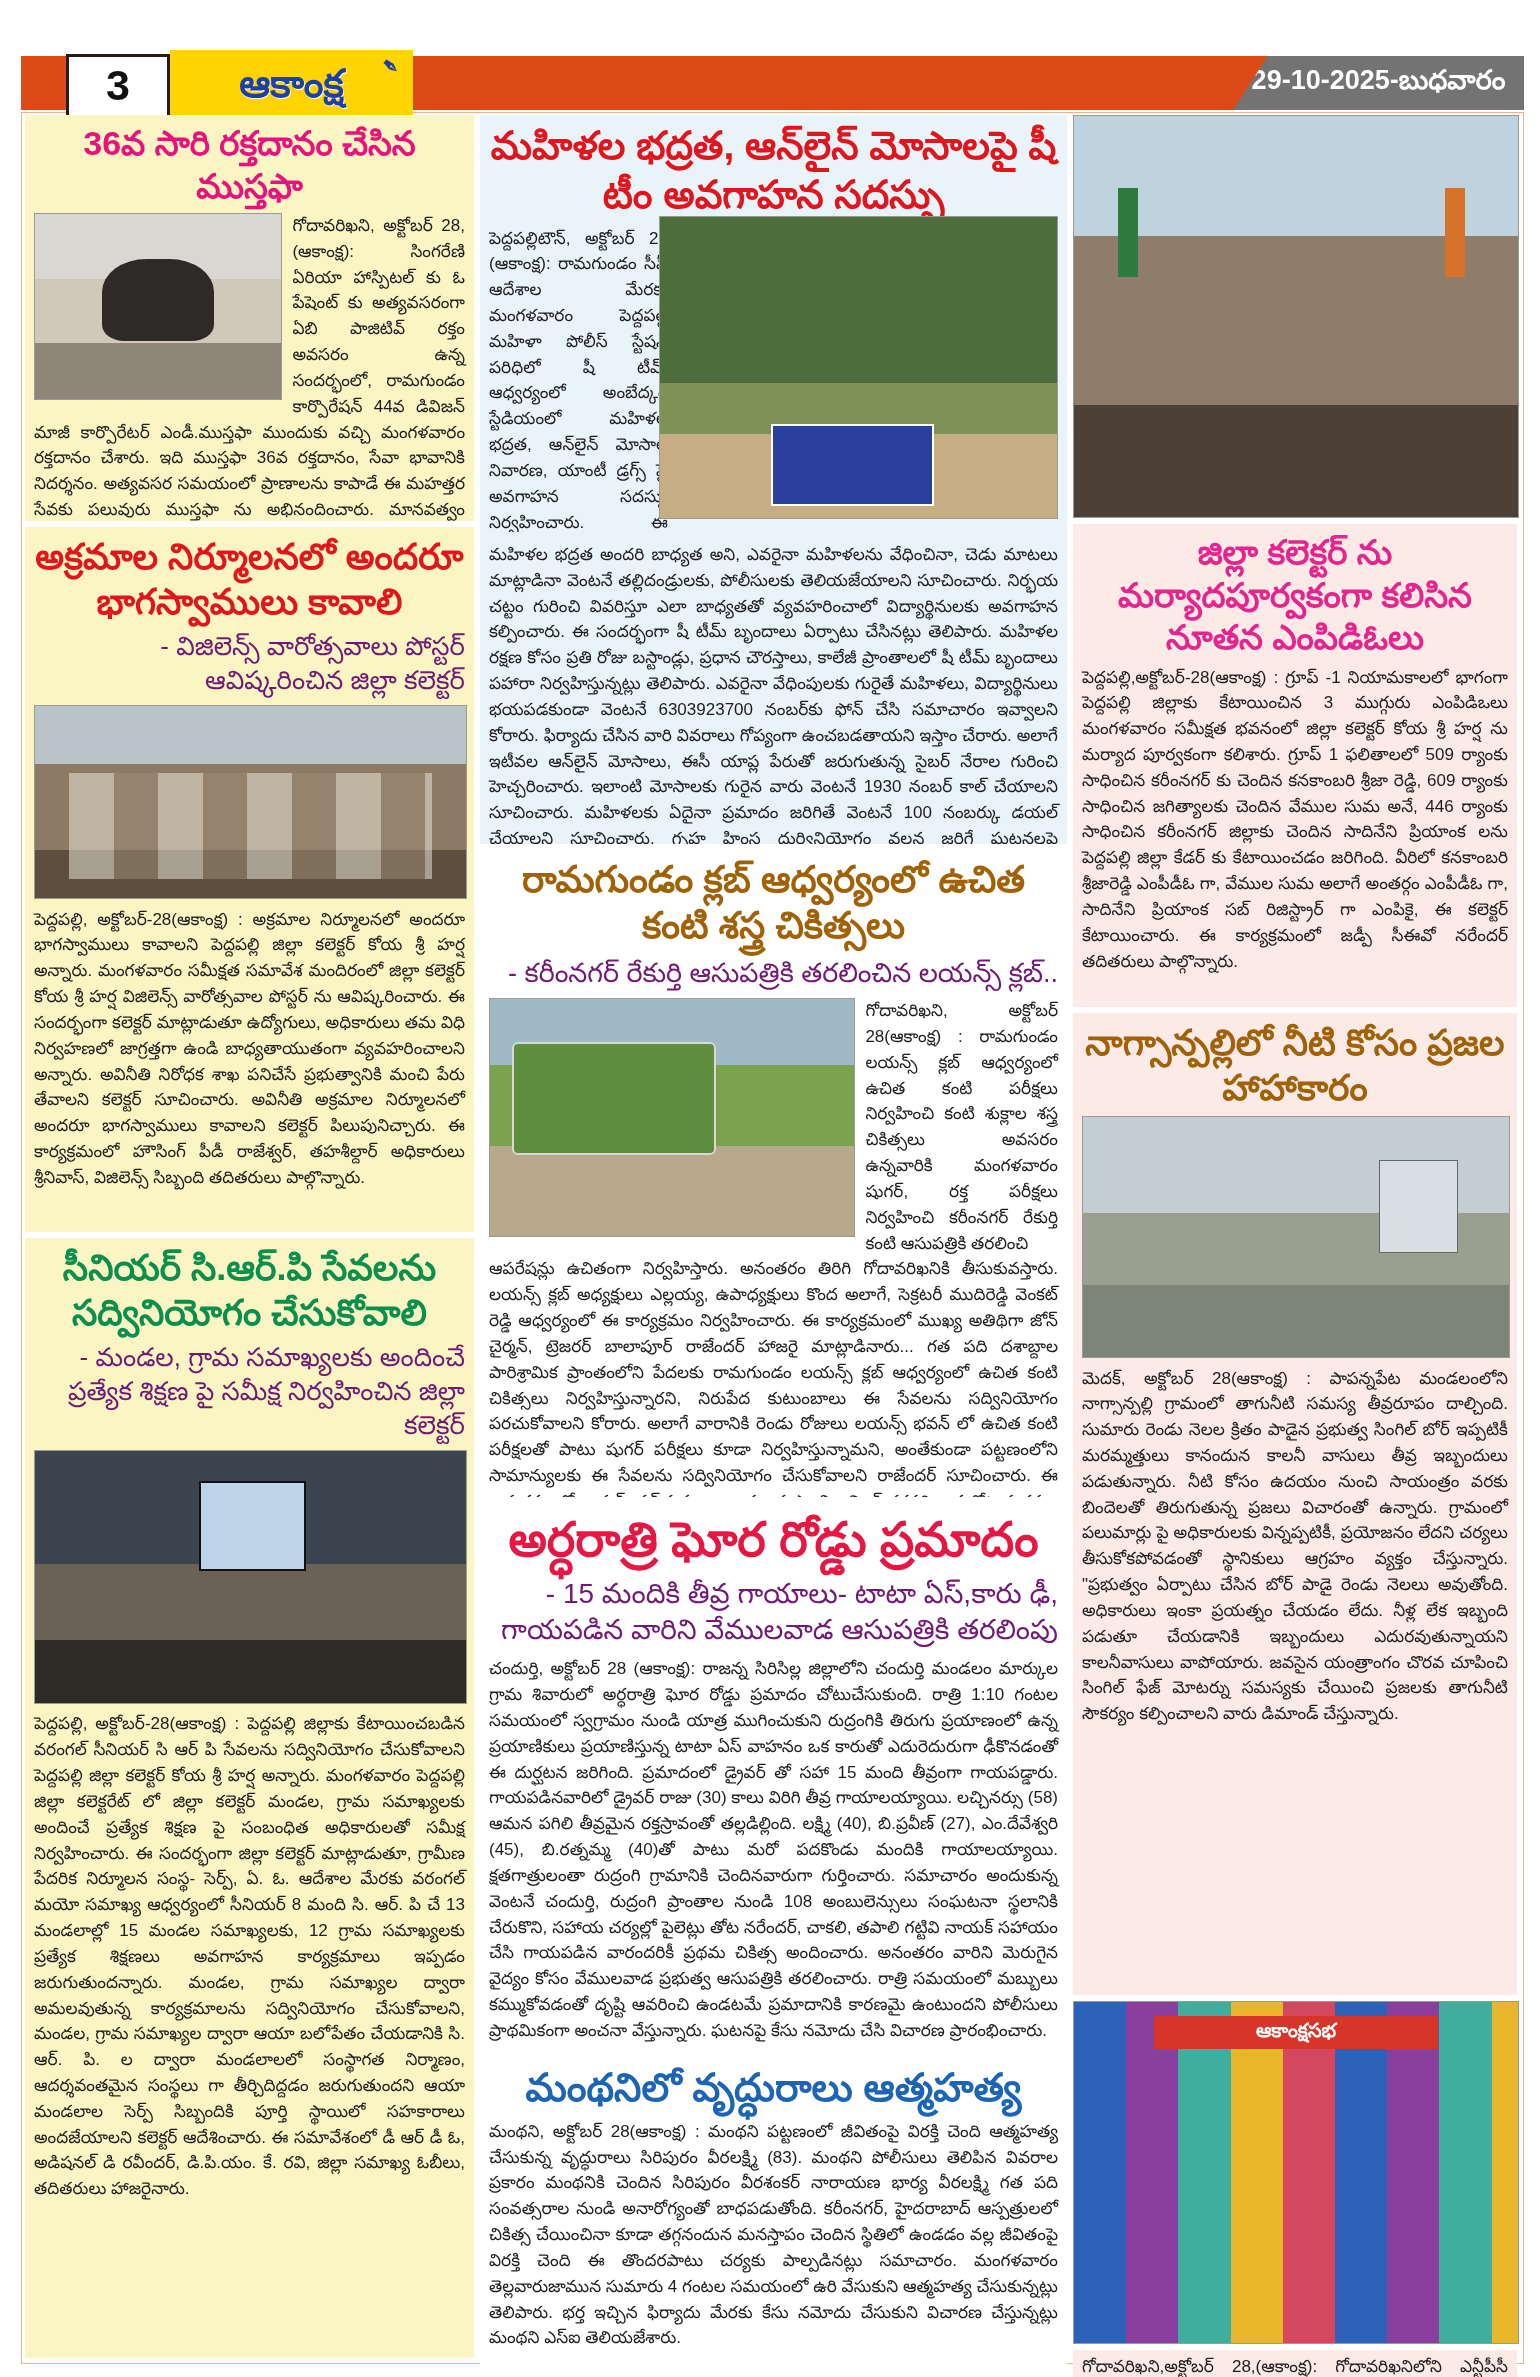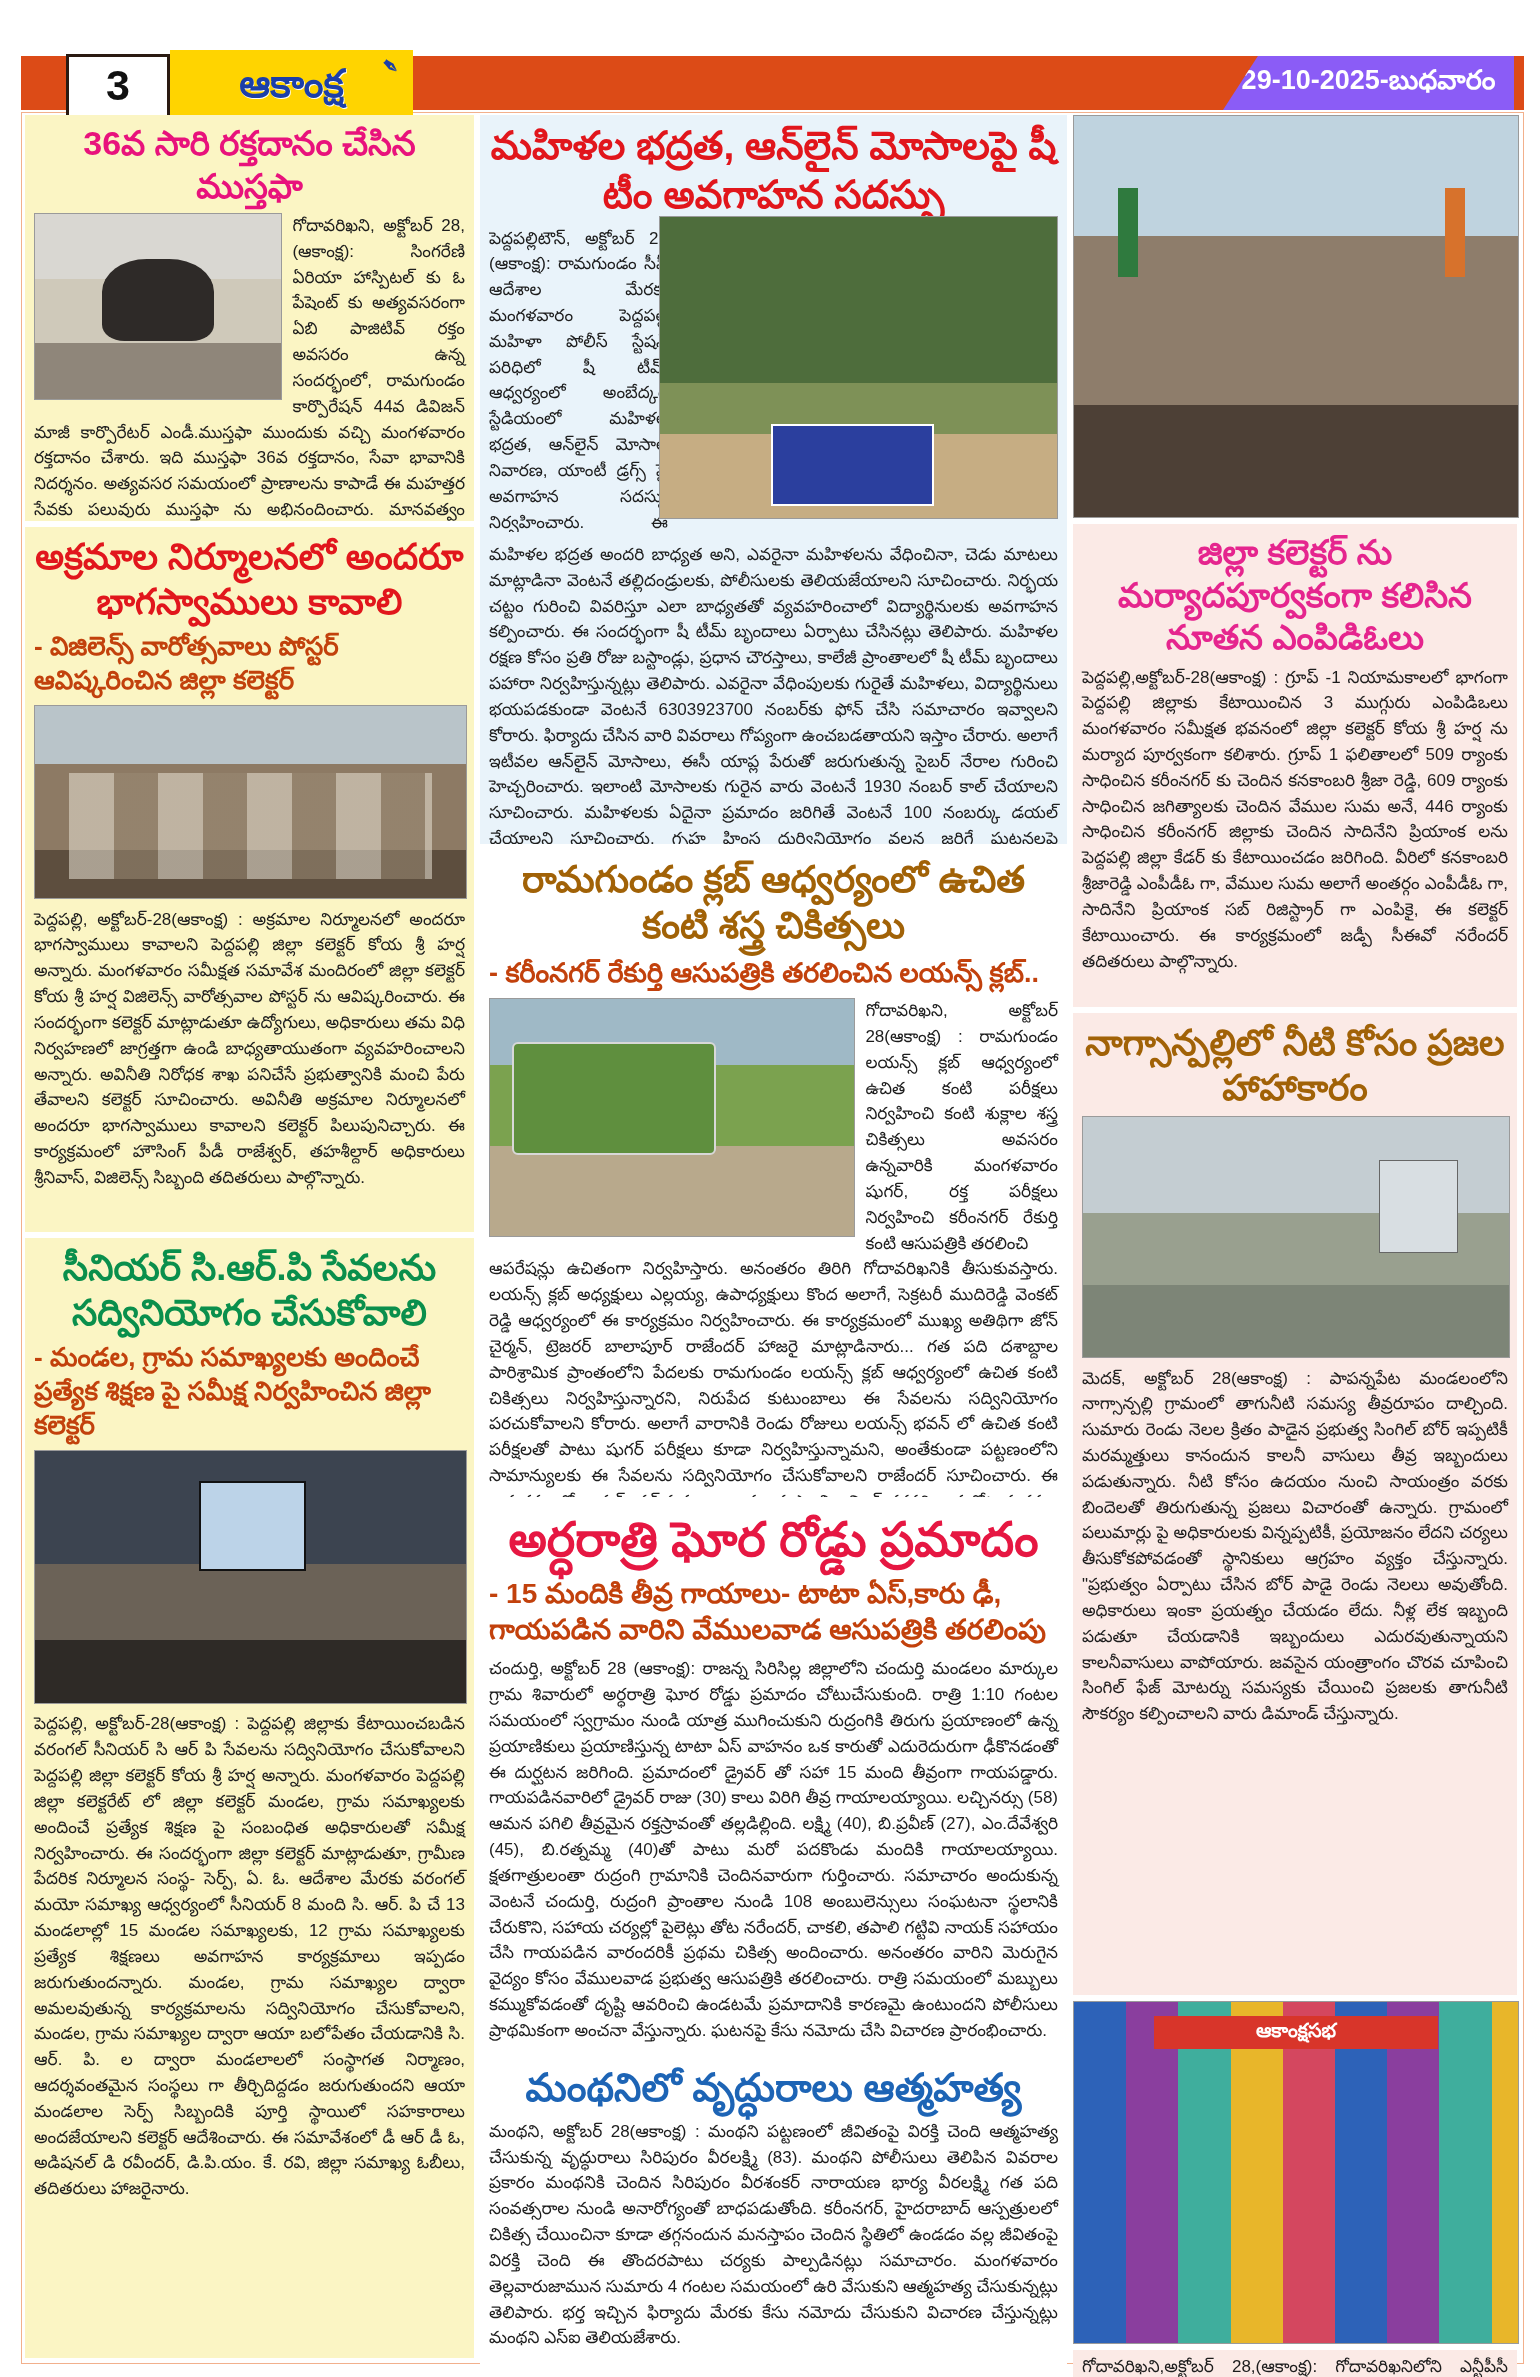--- a/index.html
+++ b/index.html
@@ -10,37 +10,37 @@
   
   .header{position:absolute;left:21px;top:56px;width:1503px;height:54px;background:#dc4b17;}
   .pagenum{position:absolute;left:45px;top:-2.2px;width:98px;height:58px;background:#ffffff;
            border:3.7px solid #2a1a12;display:flex;align-items:center;justify-content:center;
            font-size:43px;font-weight:bold;color:#111;}
   .logo{position:absolute;left:149px;top:-6px;width:243px;height:67px;background:#ffd400;
         display:flex;flex-direction:column;align-items:center;justify-content:center;}
   .logo .brand{color:#1c3fa8;font-weight:bold;font-size:39px;line-height:1;
                text-shadow:0.7px 0.7px 0 #fff;}
   .logo .nib{position:absolute;right:13.4px;top:3px;color:#1c3fa8;font-size:22.4px;transform:rotate(40deg);}
-  .datebox{position:absolute;right:10px;top:0;width:291px;height:54px;background:#8b5cf6;
+  .datebox{position:absolute;right:0;top:0;width:291px;height:54px;background:#737373;
            clip-path:polygon(12% 0,100% 0,100% 100%,0 100%);
            display:flex;align-items:center;justify-content:center;color:#fff;
            font-weight:bold;font-size:27px;}
   
   .cols{position:absolute;left:25px;top:115px;width:1493px;display:flex;gap:6px;}
   .col{display:flex;flex-direction:column;gap:6px;}
   .col-left{width:449px;}
   .col-mid{width:587px;}
   .col-right{width:444px;}
   .art{position:relative;overflow:hidden;padding:4px 9px;box-sizing:border-box;}
   .bg-cream{background:#fbf5c4;}
   .bg-white{background:#ffffff;}
   .bg-blue{background:#e9f3fa;}
   .bg-pink{background:#fbeae6;}
   .hl{font-weight:bold;text-align:center;line-height:1.25;margin:3px 0 6px;}
-  .sub{font-weight:bold;text-align:left;color:#c2410c;line-height:1.3;margin:1.5px 0 7.5px;}
+  .sub{font-weight:normal;text-align:right;color:#701a75;line-height:1.3;margin:1.5px 0 7.5px;}
   .body{color:#1c1c1c;font-size:17px;line-height:1.52;text-align:justify;}
   
   .c-magenta{color:#e8127c;} .c-red{color:#e1161c;} .c-green{color:#0a8f4c;}
   .c-navy{color:#a16207;} .c-crimson{color:#e61742;} .c-blue{color:#1d64b5;}
   .c-pink{color:#e5258e;} .c-red2{color:#e02b20;}
   
   .ph{position:relative;border:0.7px solid #9a9a9a;overflow:hidden;}
   .ph-blood{float:left;width:246px;height:185px;margin:0 10.4px 4.5px 0;
     background:linear-gradient(180deg,#d9d7d2 0 35%,#cfc9ba 35% 70%,#8f867a 70% 100%);}
   .ph-blood .fig{position:absolute;left:67px;top:45px;width:112px;height:82px;border-radius:40% 40% 20% 20%;

